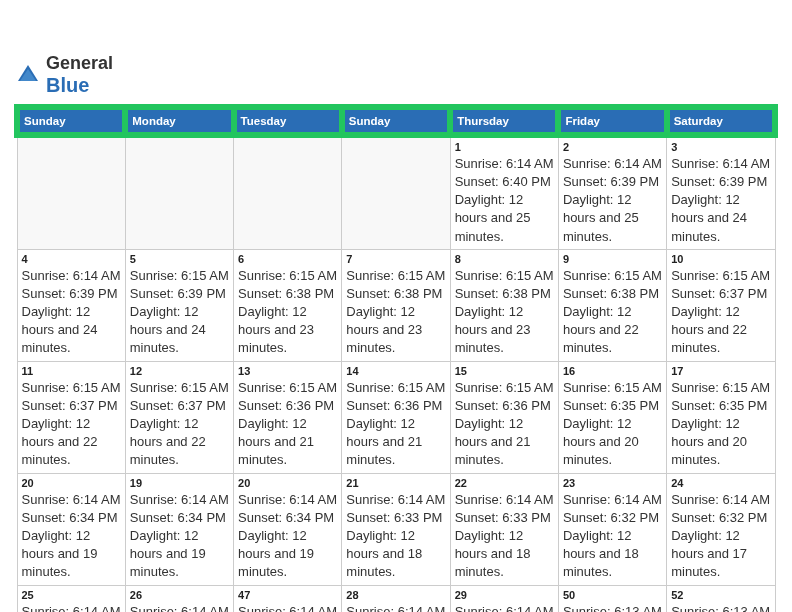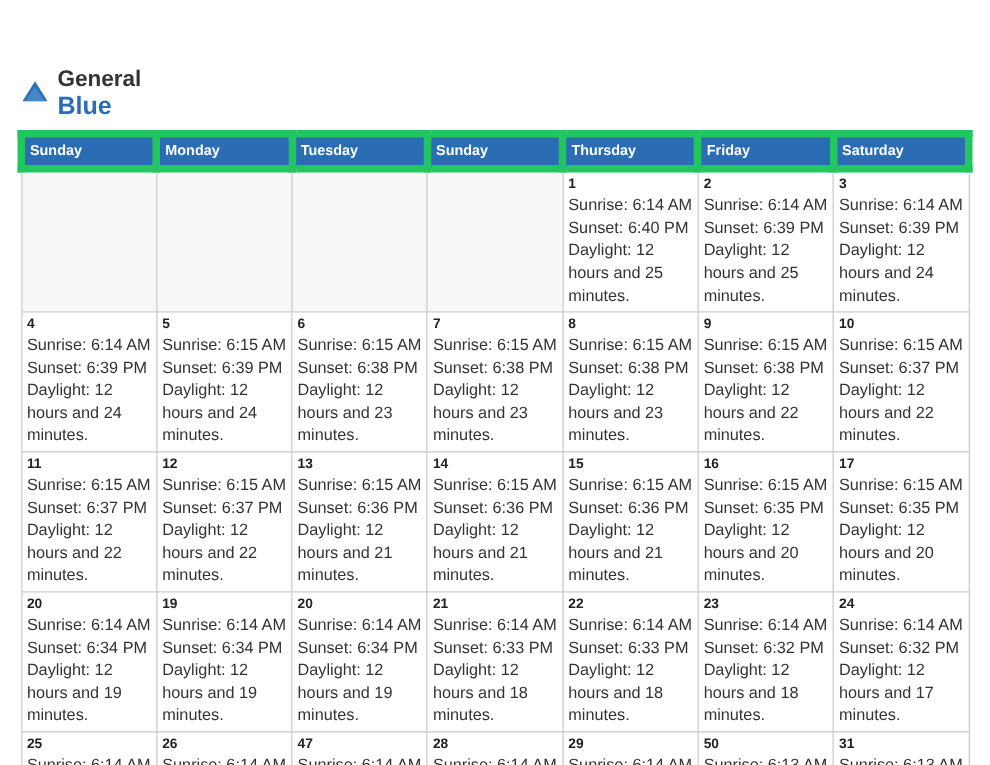--- a/index.html
+++ b/index.html
@@ -354,21 +354,21 @@
 and 16 minutes.</div>
           </td>
           <td>
             <div class="day-num">50</div>
             <div class="day-info">Sunrise: 6:13 AM
 Sunset: 6:29 PM
 Daylight: 12 hours
 and 15 minutes.</div>
           </td>
           <td>
-            <div class="day-num">31</div>
+            <div class="day-num">52</div>
             <div class="day-info">Sunrise: 6:13 AM
 Sunset: 6:29 PM
 Daylight: 12 hours
 and 15 minutes.</div>
           </td>
         </tr>
       </tbody>
   </table>
 
   <div class="footer">Sunrise hours</div>

